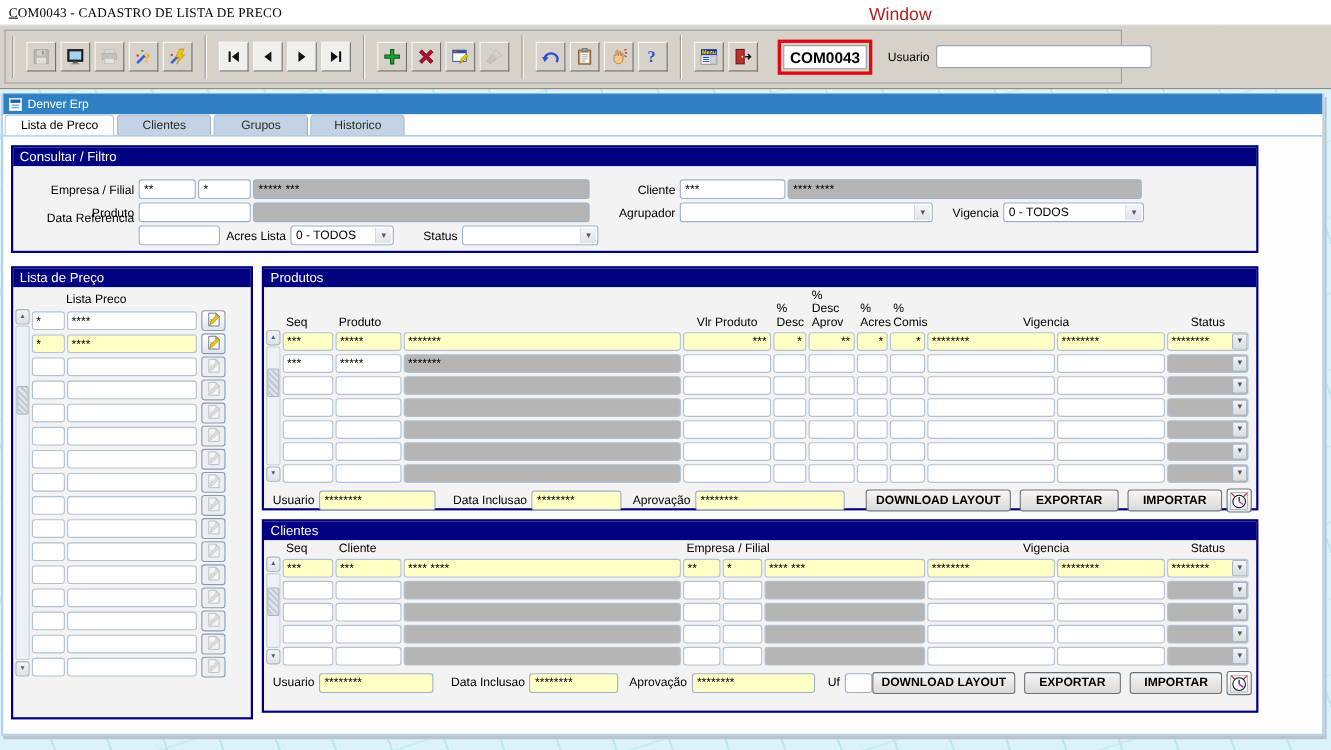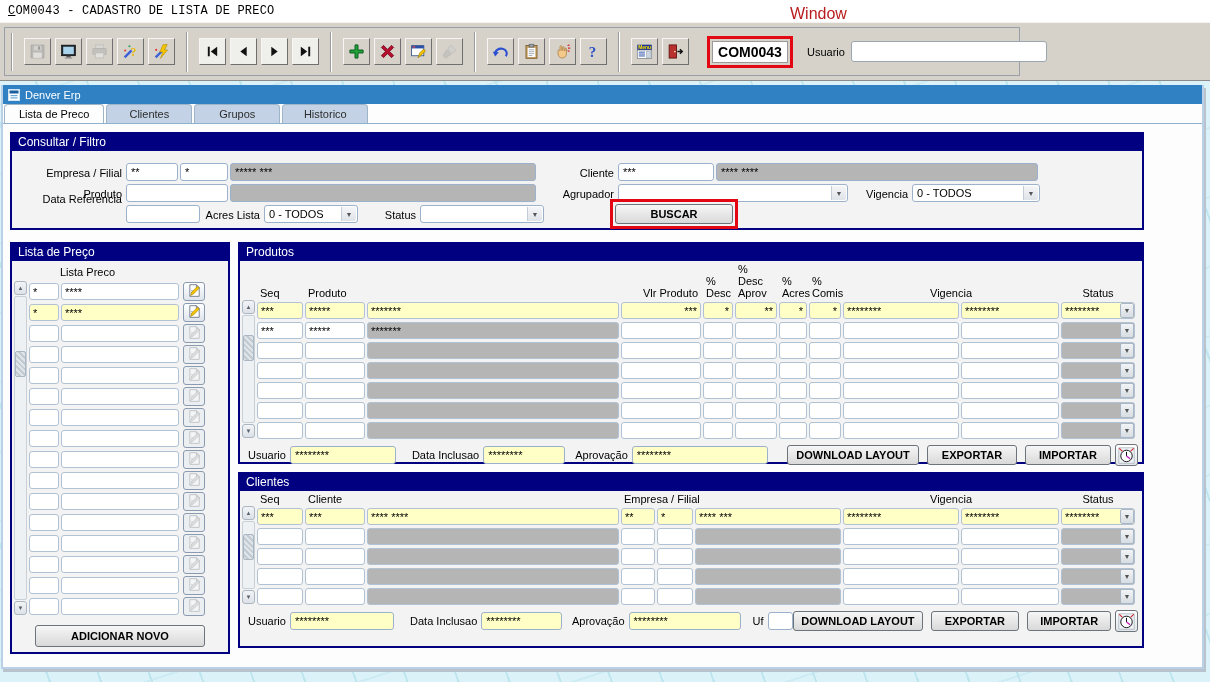--- a/index.html
+++ b/index.html
@@ -9,21 +9,21 @@
 *{box-sizing:border-box;margin:0;padding:0}
 html,body{width:1210px;height:682px;overflow:hidden}
 body{
   font-family:"Liberation Sans",sans-serif;font-size:11px;color:#000;position:relative;
   background-color:var(--desk);
   background-image:repeating-linear-gradient(70deg,transparent 0 46px,#bfe6ef 46px 48px),
                    repeating-linear-gradient(-18deg,transparent 0 64px,#cdebf3 64px 66px);
 }
 
 .menubar{position:absolute;left:0;top:0;width:1210px;height:22px;background:#fff}
-.menu-title{display:inline-block;font-family:Liberation Mono, monospace;font-size:12px;padding:4px 0 0 8px;letter-spacing:.2px}
+.menu-title{display:inline-block;font-family:Liberation Serif, serif;font-size:12px;padding:4px 0 0 8px;letter-spacing:.2px}
 .menu-title::first-letter{text-decoration:underline}
 .menu-window{position:absolute;left:790px;top:5px;color:#b91c1c;font-size:16px}
 
 .toolbar{position:absolute;left:0;top:22px;width:1210px;height:59px;background:var(--toolbg);border-top:1px solid #f4f2ee;border-bottom:1px solid #8b8b8b}
 .toolbar-inner{position:absolute;left:4px;top:4px;width:1016px;height:49px;border:1px solid #9aa0a8;background:var(--toolbg);display:flex;align-items:center;padding:0 6px}
 .tool-spacer{width:86px;height:38px;border-right:1px solid #9a9a9a;box-shadow:1px 0 0 #fff;margin-right:10px}
 .tsep{width:1px;height:40px;border-left:1px solid #9a9a9a;border-right:1px solid #fff;margin:0 9px}
 .tbtn{width:27px;height:27px;margin:0 2px;background:var(--toolbg);border:1px solid;border-color:#f7f6f3 #6f6f6f #6f6f6f #f7f6f3;display:inline-flex;align-items:center;justify-content:center;padding:0;cursor:pointer}
 .tbtn.lite{background:#efefec}
 .tbtn.off .ticon{filter:grayscale(1) opacity(.5)}
@@ -65,21 +65,21 @@
 .lrow{height:21px}
 .w-lcode{width:30px}.w-lname{width:118px}
 .w-seq{width:46px}.w-cod{width:60px}.w-desc{width:252px}.w-vlr{width:80px}
 .w-p1{width:30px}.w-p2{width:42px}.w-p3{width:28px}.w-p4{width:32px}
 .w-v1{width:116px}.w-v2{width:98px}.w-st{width:74px}
 .w-emp{width:34px}.w-fil{width:36px}.w-edesc{width:146px}
 .gc.status{position:relative;padding-right:16px}
 .gc.status .dd{position:absolute;right:0;top:0;bottom:0;width:14px;border:1px solid #aab6c2;background:linear-gradient(#f2f4f6,#d7dde3);color:#555;font-size:7px;display:flex;align-items:center;justify-content:center;cursor:pointer;border-radius:2px;padding:0}
 .ghead{display:flex;align-items:flex-end;padding:2px 2px 0 2px}
 .hc{font-size:11px;line-height:12px;white-space:pre-line;margin-right:2px;padding:0 3px}
-.hc.ha-r{text-align:right}.hc.ha-c{text-align:center}
+.hc.ha-r{text-align:center}.hc.ha-c{text-align:center}
 .editbtn{width:22px;height:19px;margin-left:2px;border:1px solid #8a9ab0;border-radius:3px;background:linear-gradient(#ffffff,#dfe5ec);display:inline-flex;align-items:center;justify-content:center;padding:0;cursor:pointer}
 .editbtn svg{width:15px;height:15px}
 .editbtn.off{background:#eceff2}
 .editbtn.off svg{filter:grayscale(1) opacity(.4)}
 .gfooter{display:flex;align-items:center;padding:3px 4px 0 4px}
 .gfooter .lab{text-align:right;margin:0 4px;white-space:nowrap}
 .ftf{height:18px;border:1px solid var(--fborder);border-radius:3px;background:var(--yellow);padding:1px 4px;line-height:14px;white-space:nowrap;overflow:hidden}
 .tool-mini{width:23px;height:22px;border:1px solid #6d737b;border-radius:3px;background:linear-gradient(#fff,#e2e6ea);display:inline-flex;align-items:center;justify-content:center;margin-left:4px;padding:0;cursor:pointer}
 .tool-mini svg{width:17px;height:17px}
 .listpreco-label{position:absolute;left:48px;top:20px}
@@ -323,23 +323,20 @@
         <span class="flabel" style="left:0;top:40px;width:110px">Data Referencia</span>
         <div class="tf" style="left:114px;top:54px;width:74px"></div>
         <span class="flabel" style="left:192px;top:56px;width:56px">Acres Lista</span>
         <div class="tf combo" style="left:252px;top:54px;width:94px">
           <span>0 - TODOS</span><button class="dd">▼</button>
         </div>
         <span class="flabel" style="left:356px;top:56px;width:48px">Status</span>
         <div class="tf combo" style="left:408px;top:54px;width:124px">
           <span></span><button class="dd">▼</button>
         </div>
-        <span class="redbox" style="position:absolute;left:598px;top:48px">
-          <button class="btn" style="width:118px;height:20px">BUSCAR</button>
-        </span>
       </div>
     </div>
 
     <div class="panel" style="left:6px;top:117px;width:220px;height:412px">
       <div class="panel-h">Lista de Preço</div>
       <span class="flabel listpreco-label" style="text-align:left">Lista Preco</span>
       <div class="grid" style="margin-top:19px">
         <div>
             <div class="vscroll" style="height:334px">
               <button class="vs-btn">▲</button>
@@ -537,21 +534,20 @@
                 <span><svg viewBox="0 0 16 16">
                     <path d="M3 1.8h7l3 3v9.4H3z" fill="#fff" stroke="#556070" stroke-width="0.8"></path>
                     <path d="M10 1.8v3h3" fill="none" stroke="#556070" stroke-width="0.8"></path>
                     <path d="M4.6 7.4l2.4 2.4M4.6 9.6l1.4 1.4" stroke="#33507c" stroke-width="0.7"></path>
                     <polygon points="3.8,13.4 5,9.6 11.2,3.4 13.2,5.4 7,11.6 3.8,13.4" fill="#f4c400" stroke="#8a6d00" stroke-width="0.5"></polygon>
                   </svg></span>
               </button>
             </div>
           </div>
       </div>
-      <button class="btn addnew">ADICIONAR NOVO</button>
     </div>
 
     <div class="panel" style="left:234px;top:117px;width:906px;height:222px">
       <div class="panel-h">Produtos</div>
       <div class="ghead">
         <div class="hc" style="width:13px"></div>
         <div class="hc w-seq">Seq</div>
         <div class="hc w-cod">Produto</div>
         <div class="hc w-desc"></div>
         <div class="hc w-vlr ha-r">Vlr Produto</div>

